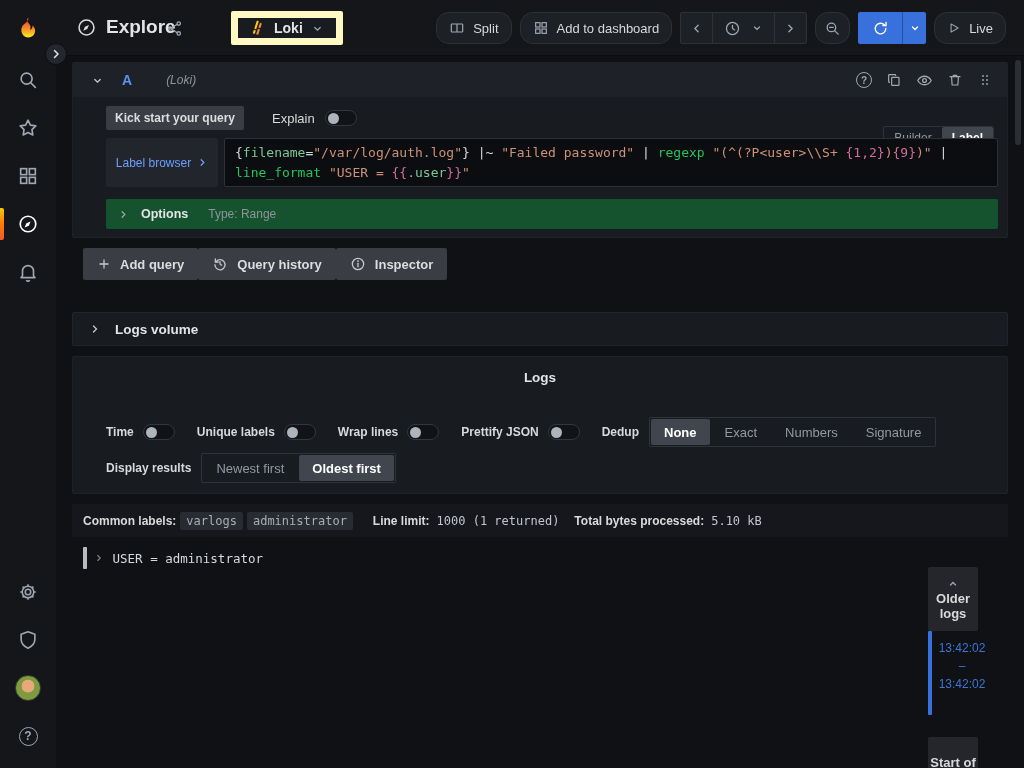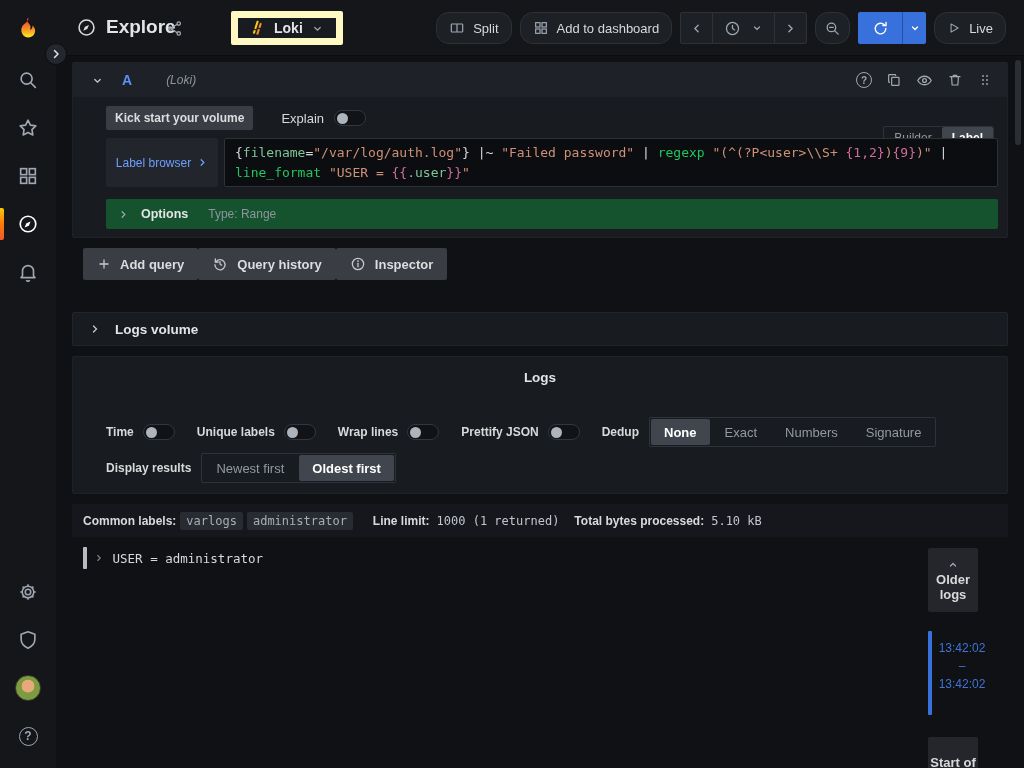--- a/index.html
+++ b/index.html
@@ -97,21 +97,21 @@
   .meta-value { font-family:"DejaVu Sans Mono", monospace; font-size:12px; color:#c2c6cc; margin-left:7px; }
   .download-btn { position:absolute; right:10px; top:1px; height:31px; display:inline-flex; align-items:center; gap:8px; padding:0 12px; background:#24272d; border:1px solid #34373d; border-radius:2px; color:#d8d9da; font-size:13px; font-weight:500; cursor:pointer; }
 
   
   .log-row { position:absolute; left:72px; top:546px; width:850px; height:24px; display:flex; align-items:center; cursor:pointer; }
   .log-bar { margin-left:11px; width:3.5px; height:22px; background:#b8bbc0; border-radius:1px; }
   .log-chev { margin-left:7px; color:#7b8087; }
   .log-text { margin-left:9px; font-family:"DejaVu Sans Mono", monospace; font-size:12.5px; color:#d5d8dd; }
 
   
-  .older-logs { position:absolute; left:928px; top:548px; width:50px; height:64px; background:#24262c; border:none; border-radius:2px; color:#d8d9da; display:flex; flex-direction:column; align-items:center; justify-content:center; gap:1px; font-size:13px; font-weight:700; cursor:pointer; }
+  .older-logs { position:absolute; left:928px; top:567px; width:50px; height:64px; background:#24262c; border:none; border-radius:2px; color:#d8d9da; display:flex; flex-direction:column; align-items:center; justify-content:center; gap:1px; font-size:13px; font-weight:700; cursor:pointer; }
   .range-marker { position:absolute; left:928px; top:631px; width:60px; height:84px; cursor:pointer; }
   .range-marker .bar { position:absolute; left:0; top:0; width:4px; height:84px; background:#3871dc; border-radius:1px; }
   .range-marker .times { position:absolute; left:8px; top:8px; width:52px; text-align:center; color:#3f74d6; font-size:12px; line-height:18px; }
   .start-range { position:absolute; left:928px; top:737px; width:50px; height:58px; background:#24262c; border:none; border-radius:2px; color:#d8d9da; font-size:13px; font-weight:700; line-height:15px; text-align:center; padding-top:7px; cursor:pointer; }
 
   .scroll-thumb { position:absolute; right:3px; top:60px; width:6px; height:85px; background:#2b2e34; border-radius:3px; }
 </style>
 </head>
 <body>
 
@@ -365,21 +365,21 @@
               <circle cx="9" cy="12" r="1.4"></circle>
               <circle cx="15" cy="12" r="1.4"></circle>
               <circle cx="9" cy="18" r="1.4"></circle>
               <circle cx="15" cy="18" r="1.4"></circle>
             </svg>
         </span>
       </div>
     </div>
 
     <div class="kick-row">
-      <button class="btn-sm">Kick start your volume</button>
+      <button class="btn-sm">Kick start your query</button>
       <span class="explain-label">Explain</span>
       <div class="toggle"></div>
     </div>
 
     <div class="mode-group">
       <span class="seg">Builder</span>
       <span class="seg active">Label</span>
     </div>
 
     <button class="label-browser">

